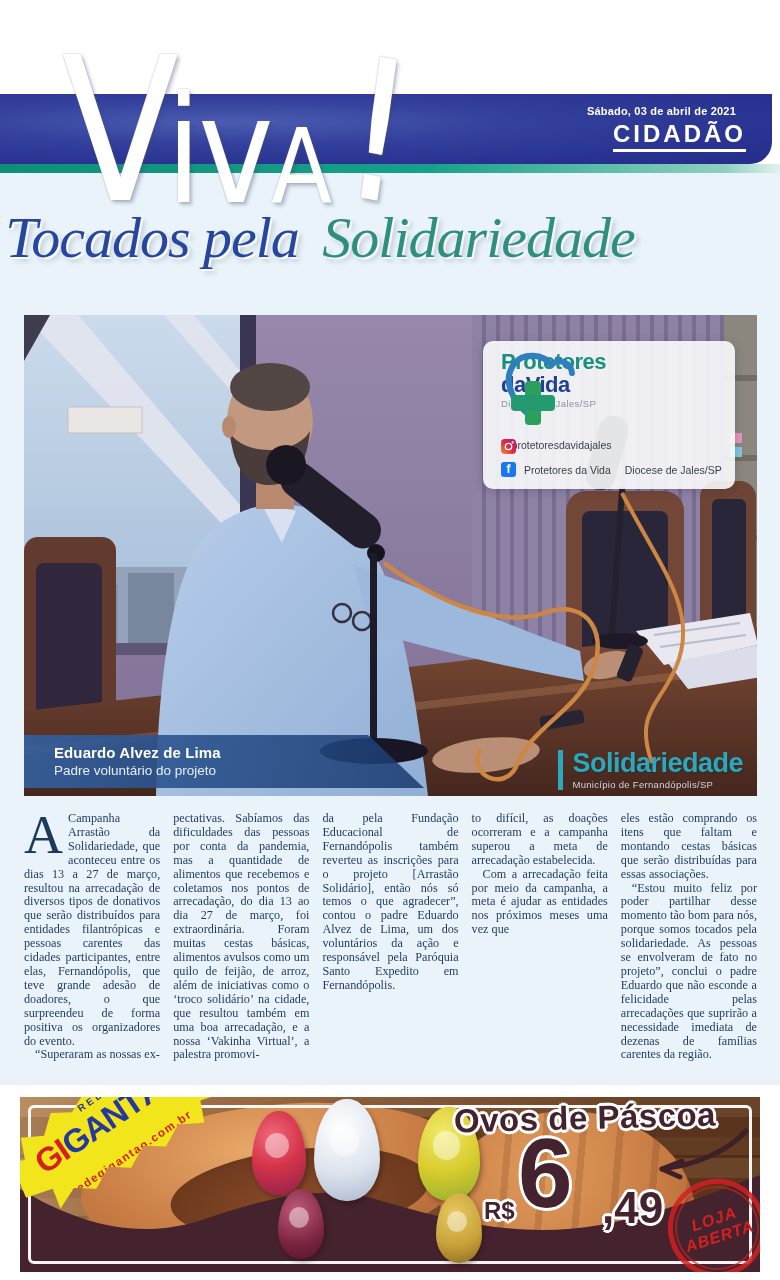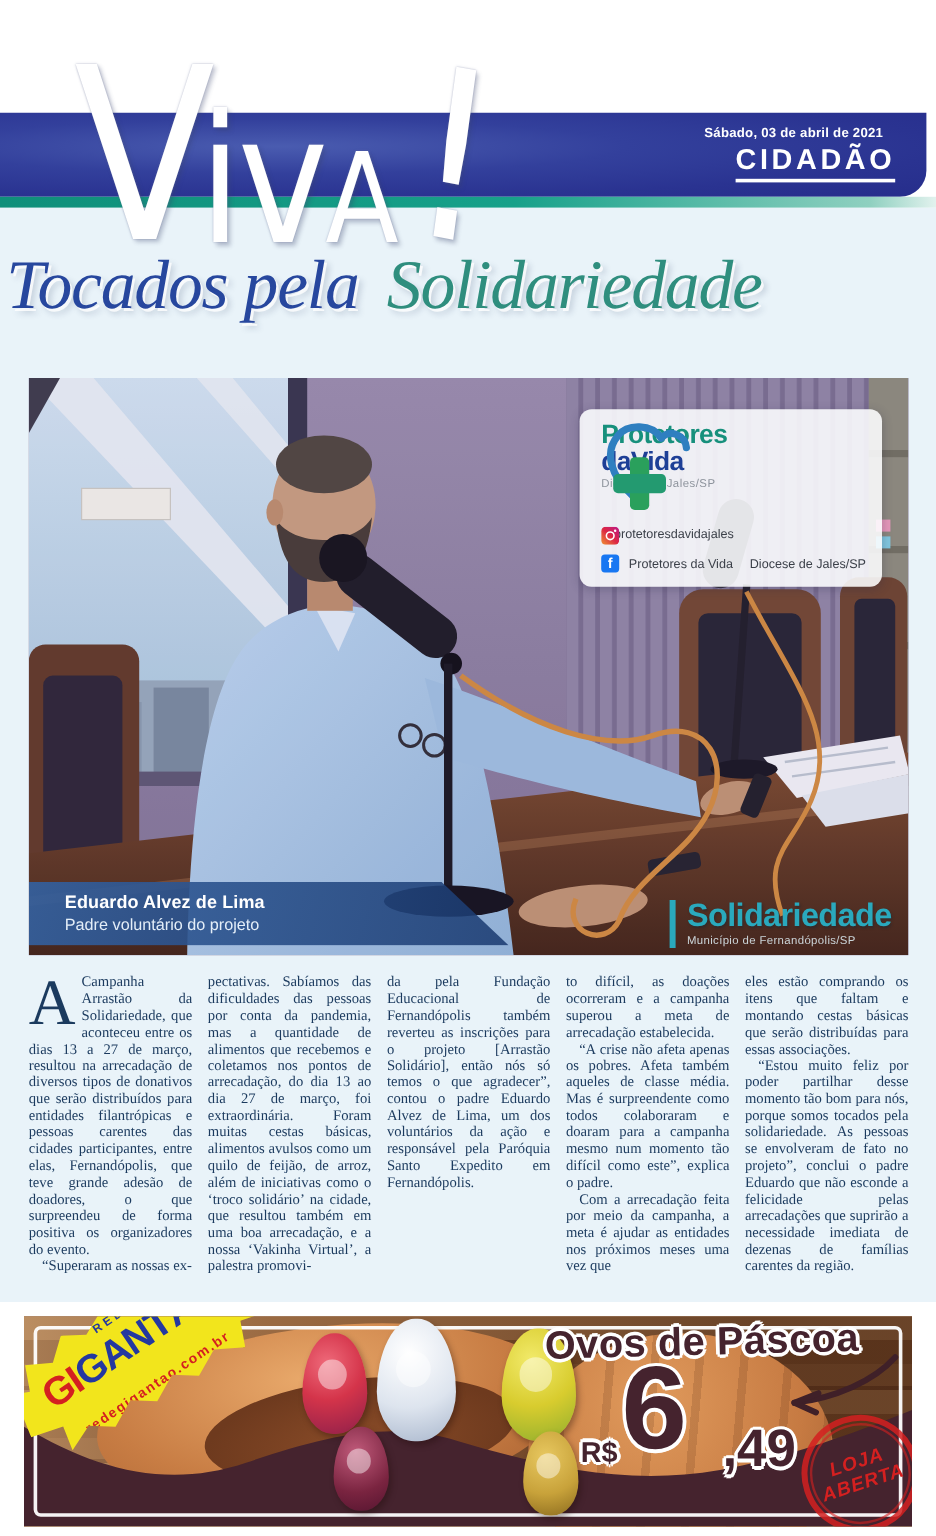--- a/index.html
+++ b/index.html
@@ -297,21 +297,20 @@
       <p>“Superaram as nossas ex-</p>
     </div>
     <div class="col">
       <p>pectativas. Sabíamos das dificuldades das pessoas por conta da pandemia, mas a quantidade de alimentos que recebemos e coletamos nos pontos de arrecadação, do dia 13 ao dia 27 de março, foi extraordinária. Foram muitas cestas básicas, alimentos avulsos como um quilo de feijão, de arroz, além de iniciativas como o ‘troco solidário’ na cidade, que resultou também em uma boa arrecadação, e a nossa ‘Vakinha Virtual’, a palestra promovi-</p>
     </div>
     <div class="col">
       <p>da pela Fundação Educacional de Fernandópolis também reverteu as inscrições para o projeto [Arrastão Solidário], então nós só temos o que agradecer”, contou o padre Eduardo Alvez de Lima, um dos voluntários da ação e responsável pela Paróquia Santo Expedito em Fernandópolis.</p>
     </div>
     <div class="col">
       <p>to difícil, as doações ocorreram e a campanha superou a meta de arrecadação estabelecida.</p>
-      <p>“A crise não afeta apenas os pobres. Afeta também aqueles de classe média. Mas é surpreendente como todos colaboraram e doaram para a campanha mesmo num momento tão difícil como este”, explica o padre.</p>
       <p>Com a arrecadação feita por meio da campanha, a meta é ajudar as entidades nos próximos meses uma vez que</p>
     </div>
     <div class="col">
       <p>eles estão comprando os itens que faltam e montando cestas básicas que serão distribuídas para essas associações.</p>
       <p>“Estou muito feliz por poder partilhar desse momento tão bom para nós, porque somos tocados pela solidariedade. As pessoas se envolveram de fato no projeto”, conclui o padre Eduardo que não esconde a felicidade pelas arrecadações que suprirão a necessidade imediata de dezenas de famílias carentes da região.</p>
     </div>
   </div>
 
   <div class="ad">
     <div class="choc1"></div>

